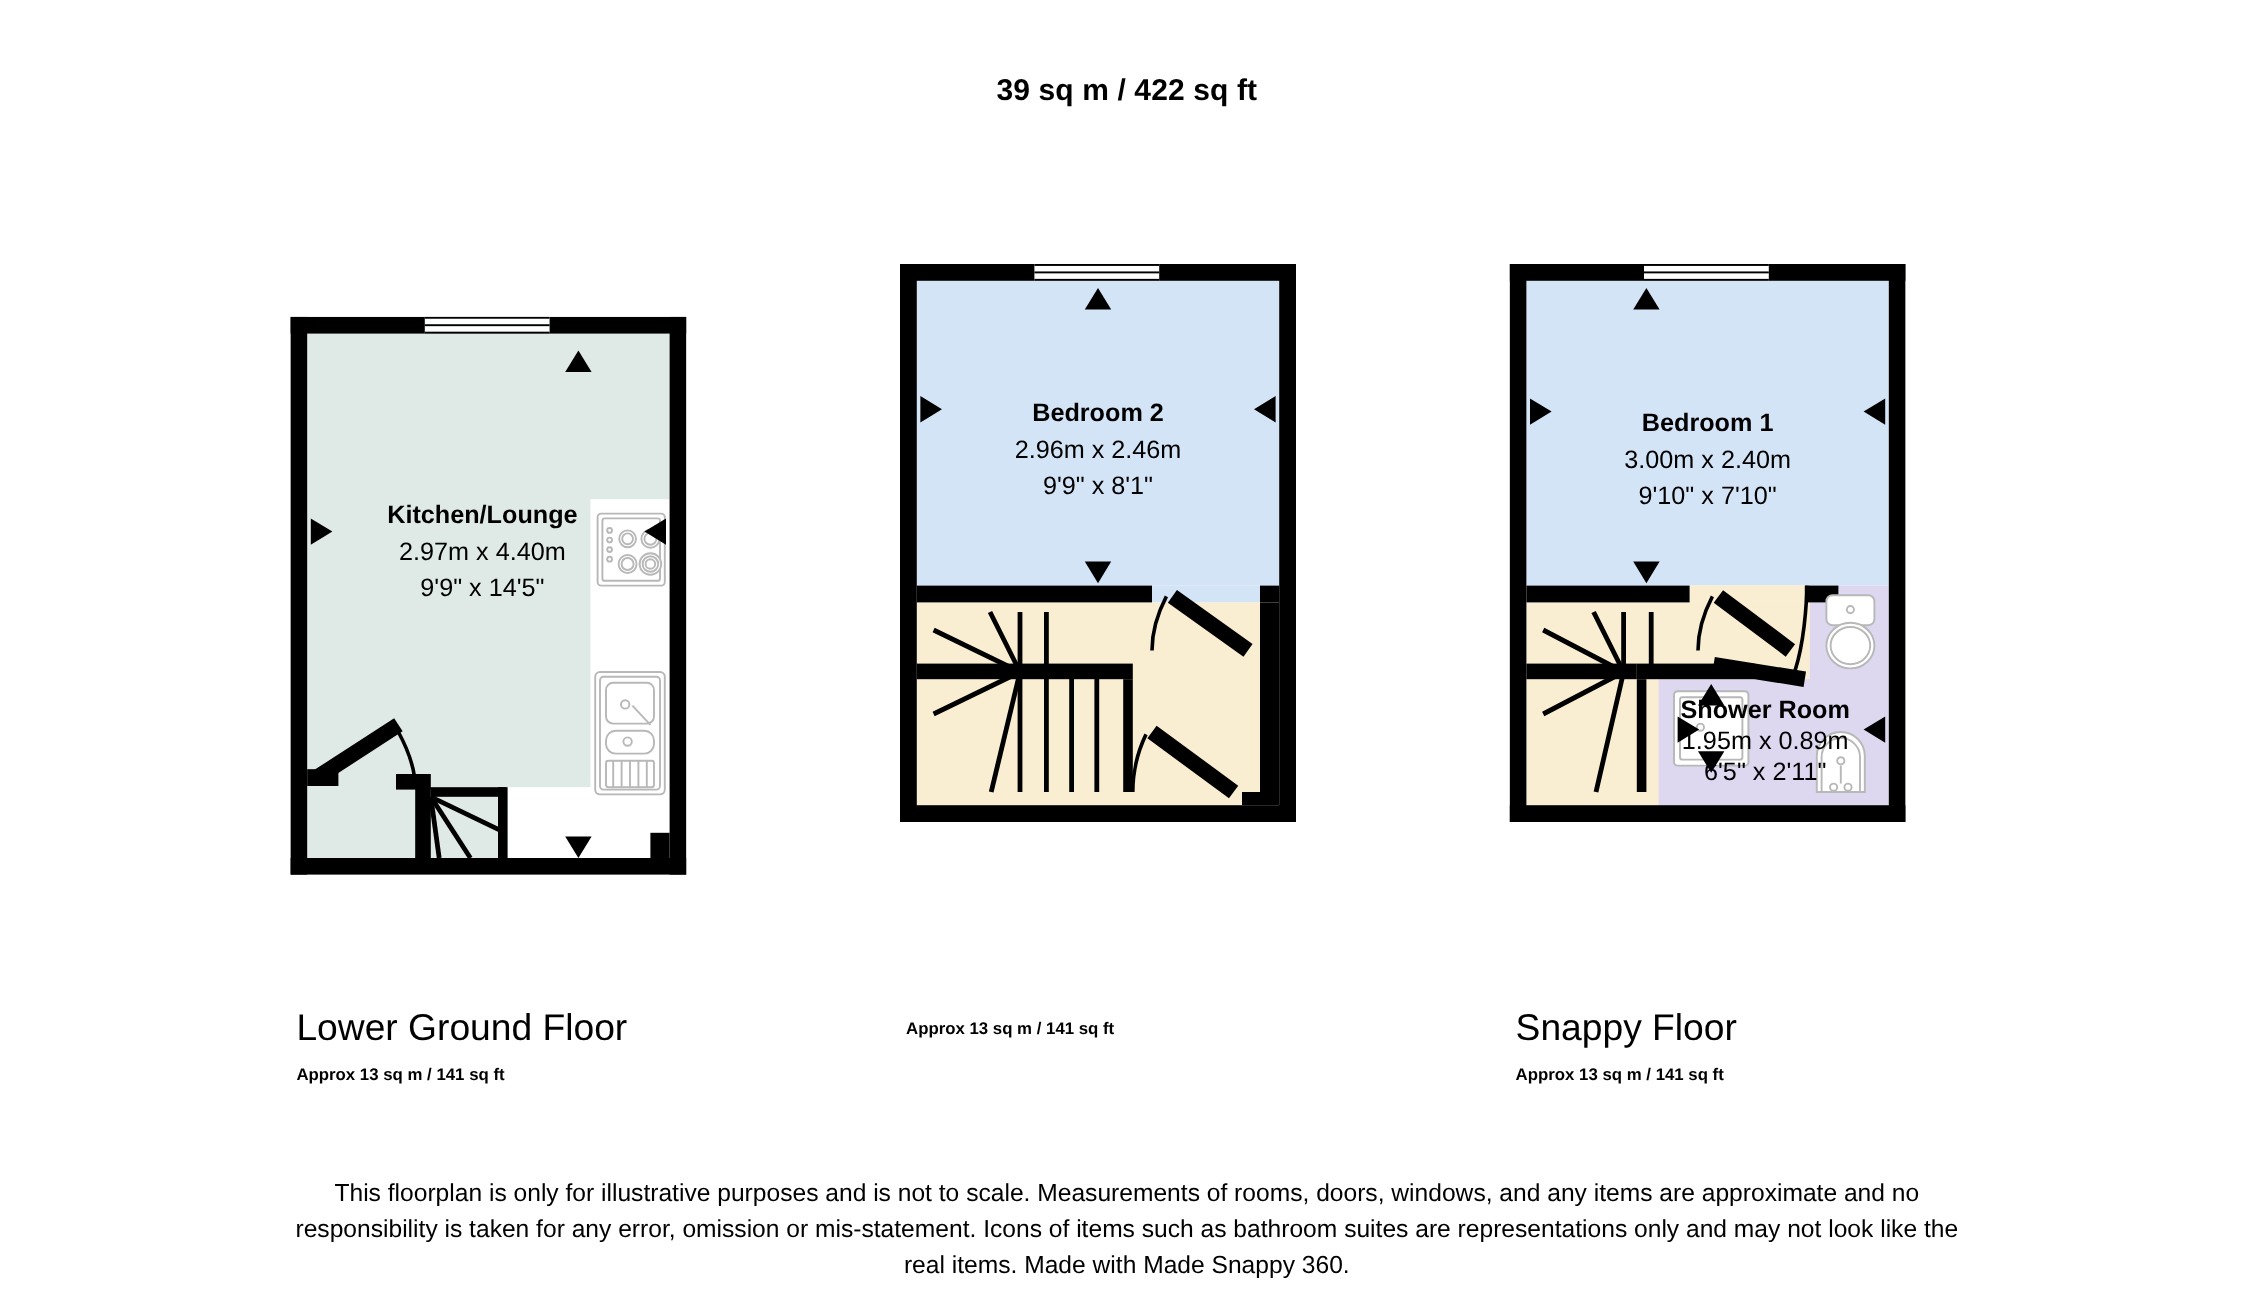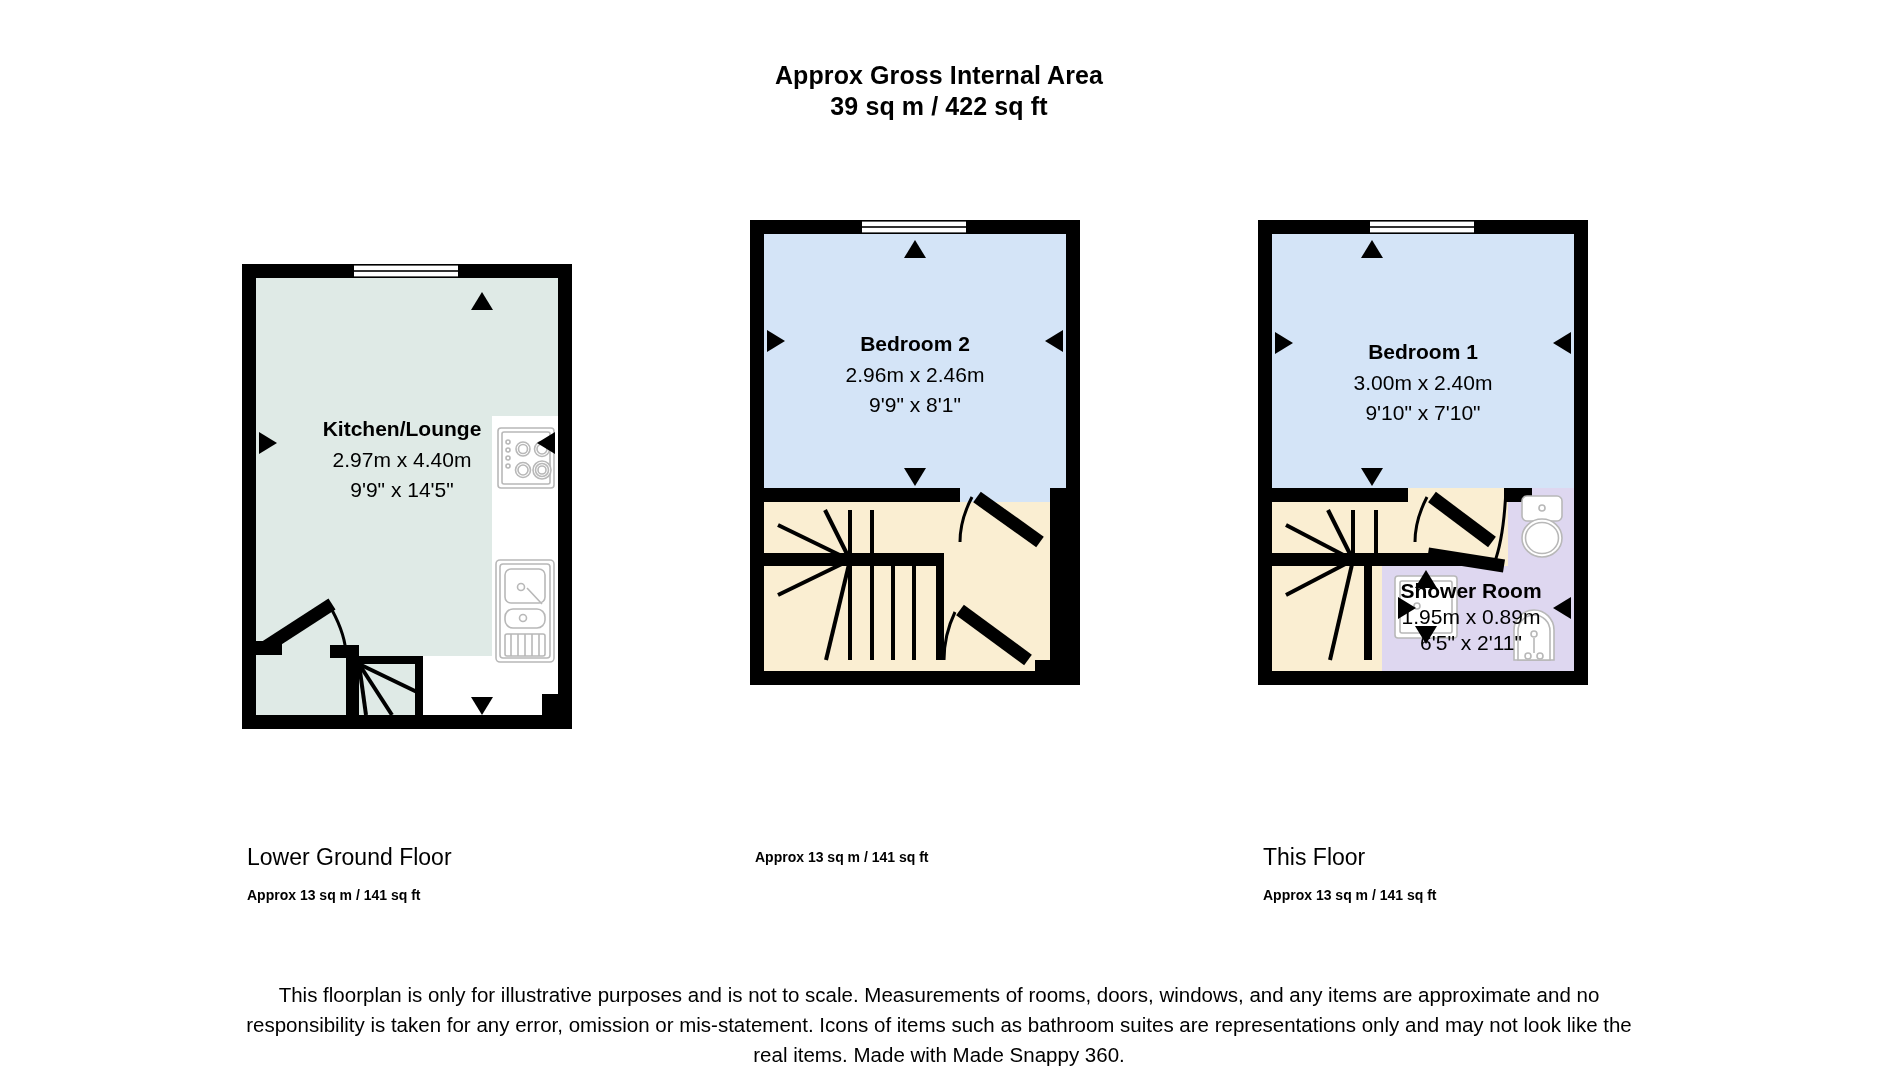--- a/index.html
+++ b/index.html
@@ -46,21 +46,21 @@
   .caption {
     position: absolute;
     width: 420px;
     text-align: left;
   }
   #caption-lower  { left: 247px; top: 838px; }
   #caption-ground { left: 755px; top: 838px; }
   #caption-first  { left: 1263px; top: 838px; }
 
   .caption .floor-name {
-    font-size: 23px;
+    font-size: 31px;
     font-weight: normal;
     line-height: 38px;
     white-space: nowrap;
   }
   .caption .floor-area {
     font-size: 14px;
     font-weight: bold;
     line-height: 30px;
     margin-top: 4px;
     white-space: nowrap;
@@ -89,21 +89,20 @@
     font-family: "Liberation Sans", sans-serif;
     font-size: 21px;
     font-weight: normal;
     text-anchor: middle;
   }
 </style>
 </head>
 <body>
 
 <div id="header">
-  <div class="line">Approx Gross Internal Area</div>
   <div class="line">39 sq m / 422 sq ft</div>
 </div>
 
 <div class="plan-wrap" id="plan-lower">
 <svg class="plan-svg" width="330" height="465" viewBox="0 0 330 465" xmlns="http://www.w3.org/2000/svg">
 
   <g>
     <path d="M14,14 H316 V451 H14 Z" fill="#dfeae6"></path>
   </g>
 
@@ -376,17 +375,17 @@
 <div class="caption" id="caption-lower">
   <div class="floor-name">Lower Ground Floor</div>
   <div class="floor-area">Approx 13 sq m / 141 sq ft</div>
 </div>
 
 <div class="caption" id="caption-ground">
   <div class="floor-area">Approx 13 sq m / 141 sq ft</div>
 </div>
 
 <div class="caption" id="caption-first">
-  <div class="floor-name">This Floor</div>
+  <div class="floor-name">Snappy Floor</div>
   <div class="floor-area">Approx 13 sq m / 141 sq ft</div>
 </div>
 
 <div id="disclaimer">This floorplan is only for illustrative purposes and is not to scale. Measurements of rooms, doors, windows, and any items are approximate and no responsibility is taken for any error, omission or mis-statement. Icons of items such as bathroom suites are representations only and may not look like the real items. Made with Made Snappy 360.</div>
 
 </body></html>

